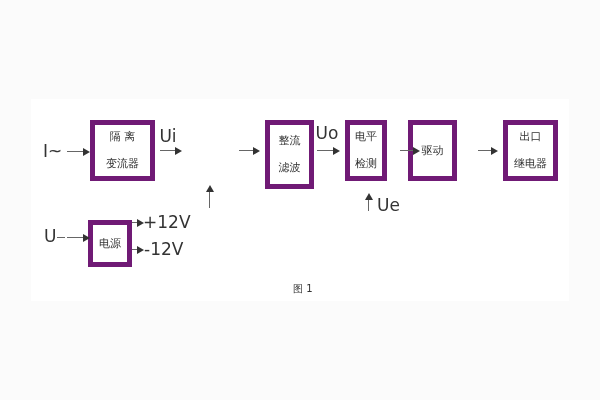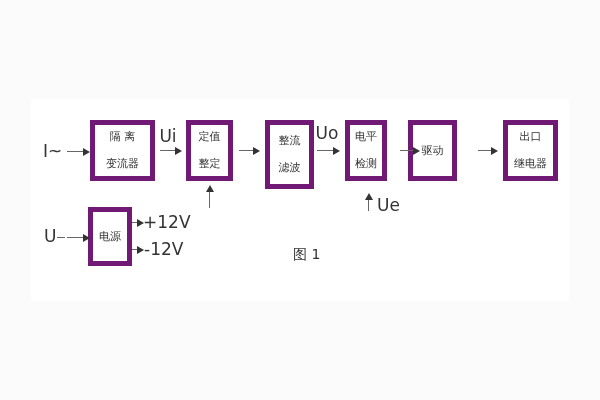--- a/index.html
+++ b/index.html
@@ -12,21 +12,21 @@
   .sheet { position:absolute; left:31px; top:99px; width:538px; height:202px; background:#ffffff; }
   .block {
     position:absolute; box-sizing:border-box;
     border:5px solid #701a75; background:#ffffff;
     display:flex; flex-direction:column; align-items:center; justify-content:center;
     gap:11px; font-size:11px; line-height:16px;
   }
   .block span { display:block; white-space:nowrap; }
   .lbl { position:absolute; font-size:17px; line-height:13px; white-space:nowrap; }
   .lbl.c { text-align:center; }
-  .cap { position:absolute; font-size:14px; line-height:14px; white-space:nowrap; }
+  .cap { position:absolute; font-size:10px; line-height:14px; white-space:nowrap;margin-top:35px; }
   .ar { position:absolute; height:1px; background:#666666; }
   .ar::after {
     content:""; position:absolute; right:-7px; top:-3.5px; width:0; height:0;
     border-left:7px solid #333333; border-top:4px solid transparent; border-bottom:4px solid transparent;
   }
   .au { position:absolute; width:1px; background:#666666; }
   .au::before {
     content:""; position:absolute; top:-7px; left:-3.5px; width:0; height:0;
     border-bottom:7px solid #333333; border-left:4px solid transparent; border-right:4px solid transparent;
   }
@@ -35,41 +35,37 @@
 </head>
 <body>
 
 <div class="canvas">
   <div class="sheet"></div>
 
   <div class="block" style="left:90px;top:120px;width:65px;height:61px">
     <span>隔 离</span>
     <span>变流器</span>
   </div>
-  <div class="block" style="left:186px;top:120px;width:47px;height:61px">
-    <span>定值</span>
-    <span>整定</span>
-  </div>
   <div class="block" style="left:265px;top:120px;width:49px;height:69px">
     <span>整流</span>
     <span>滤波</span>
   </div>
   <div class="block" style="left:345px;top:120px;width:42px;height:61px">
     <span>电平</span>
     <span>检测</span>
   </div>
   <div class="block" style="left:408px;top:120px;width:49px;height:61px">
     <span>驱动</span>
   </div>
   <div class="block" style="left:503px;top:120px;width:55px;height:61px">
     <span>出口</span>
     <span>继电器</span>
   </div>
 
-  <div class="block" style="left:88px;top:207px;width:44px;height:59px">
+  <div class="block" style="left:88px;top:220px;width:44px;height:47px">
     <span>电源</span>
   </div>
 
   <div class="ar" style="left:67px;top:151px;width:16px"></div>
   <div class="ar" style="left:160px;top:150px;width:15px"></div>
   <div class="ar" style="left:239px;top:150px;width:14px"></div>
   <div class="ar" style="left:317px;top:150px;width:16px"></div>
   <div class="ar" style="left:400px;top:150px;width:13px"></div>
   <div class="ar" style="left:478px;top:150px;width:13px"></div>
   <div class="dash" style="left:57px;top:237px;width:8px"></div>

